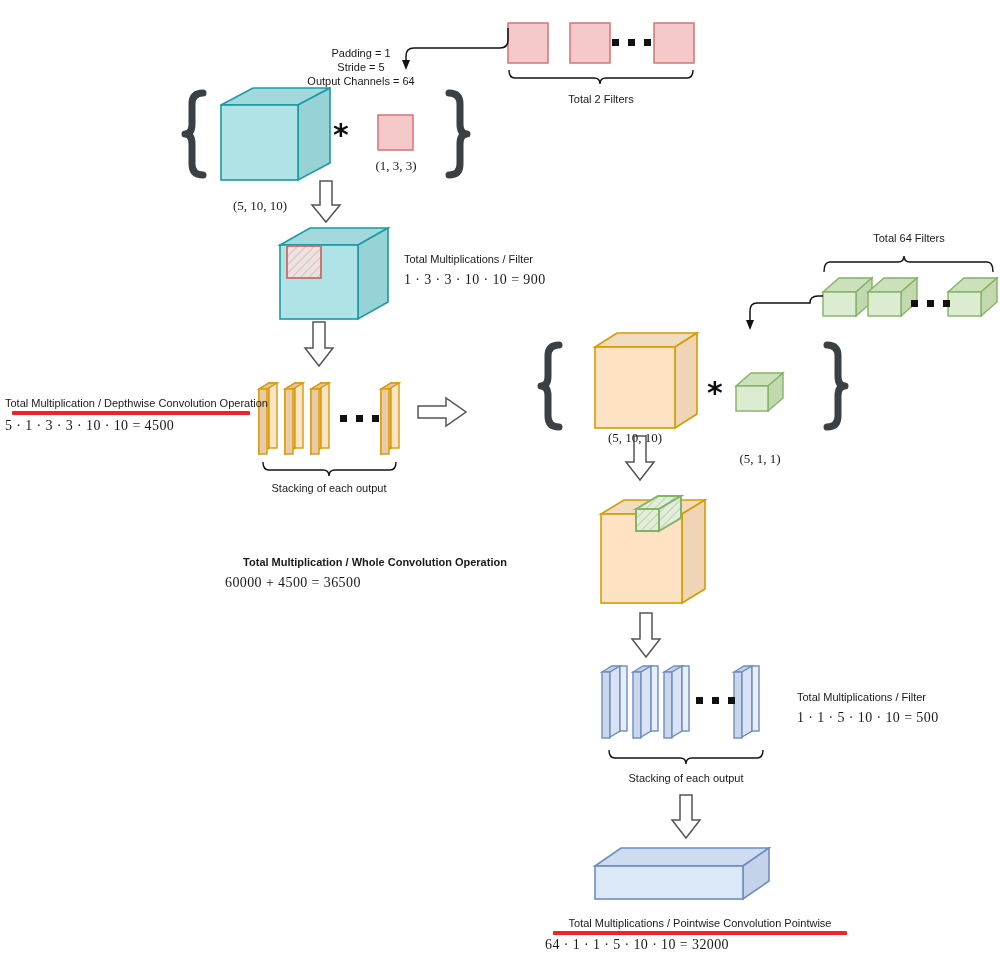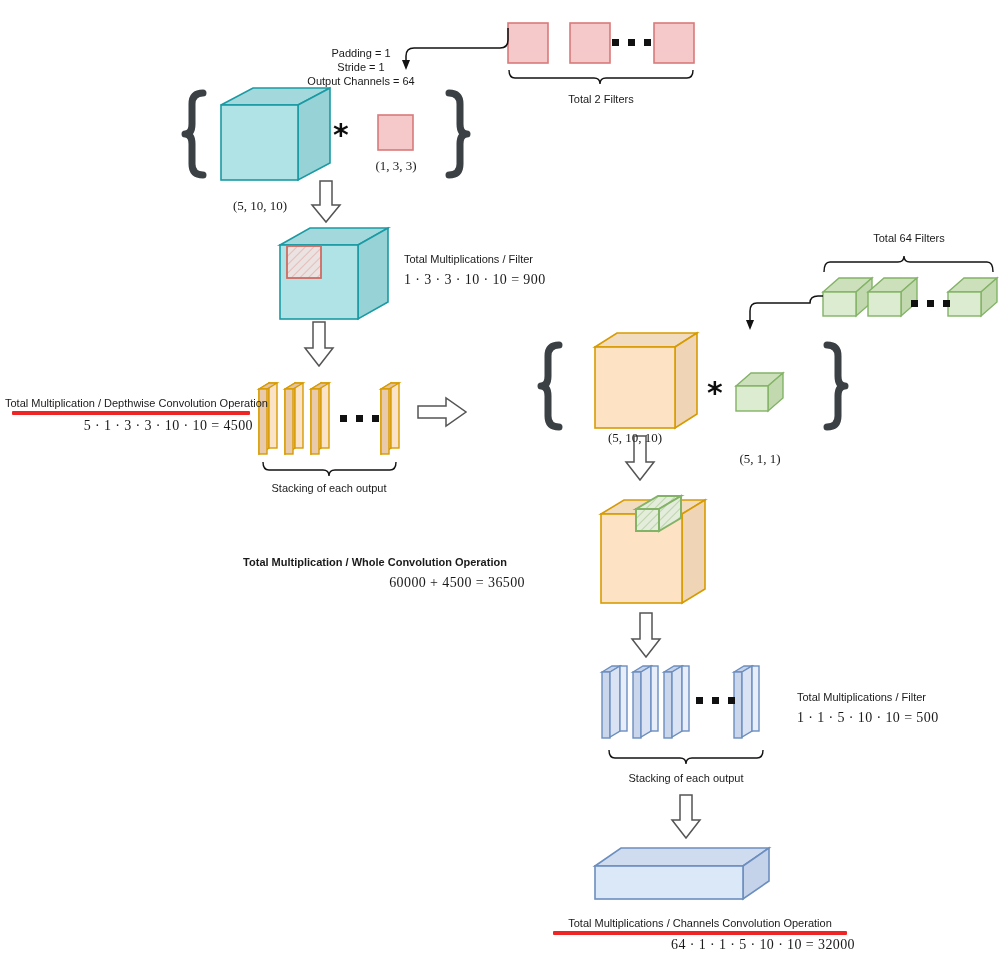--- a/index.html
+++ b/index.html
@@ -23,21 +23,21 @@
     color: #1a1a1a;
     text-align: center;
     white-space: nowrap;
     line-height: 1.35;
   }
   .lbl-b { font-weight: bold; }
   .math {
     font-family: "Liberation Serif", serif;
     font-size: 14px;
     color: #1a1a1a;
-    text-align: right;
+    text-align: left;
     white-space: nowrap;
     letter-spacing: 0.4px;
   }
   .dim {
     font-family: "Liberation Serif", serif;
     font-size: 13px;
     color: #1a1a1a;
     text-align: center;
     white-space: nowrap;
   }
@@ -242,21 +242,21 @@
   </g>
 
   <g>
     <polygon points="595,866 621,848 769,848 743,866" fill="#cfdcf0" stroke="#6c8ebf" stroke-width="1.6"></polygon>
     <polygon points="743,866 769,848 769,881 743,899" fill="#c5d3ea" stroke="#6c8ebf" stroke-width="1.6"></polygon>
     <rect x="595" y="866" width="148" height="33" fill="#dae8f8" stroke="#6c8ebf" stroke-width="1.6"></rect>
   </g>
 </svg>
 
 <div class="abs lbl" style="left:281px; top:46px; width:160px;">Padding = 1</div>
-<div class="abs lbl" style="left:281px; top:60px; width:160px;">Stride = 1</div>
+<div class="abs lbl" style="left:281px; top:60px; width:160px;">Stride = 5</div>
 <div class="abs lbl" style="left:281px; top:74px; width:160px;">Output Channels = 64</div>
 
 <div class="abs star" style="left:333px; top:120px;">*</div>
 
 <div class="abs lbl" style="left:521px; top:92px; width:160px;">Total 2 Filters</div>
 
 <div class="abs dim" style="left:198px; top:198px; width:124px;">(5, 10, 10)</div>
 <div class="abs dim" style="left:337px; top:158px; width:118px;">(1, 3, 3)</div>
 
 <div class="abs lbl" style="left:404px; top:252px; text-align:left;">Total Multiplications / Filter</div>
@@ -298,15 +298,15 @@
 <div class="abs lbl" style="left:829px; top:231px; width:160px;">Total 64 Filters</div>
 <div class="abs star" style="left:707px; top:378px;">*</div>
 <div class="abs dim" style="left:576px; top:430px; width:118px;">(5, 10, 10)</div>
 <div class="abs dim" style="left:710px; top:415px; width:100px;margin-top:36px;">(5, 1, 1)</div>
 
 <div class="abs lbl" style="left:797px; top:690px; text-align:left;">Total Multiplications / Filter</div>
 <div class="abs math" style="left:797px; top:710px; text-align:left;">1 · 1 · 5 · 10 · 10 = 500</div>
 
 <div class="abs lbl" style="left:616px; top:771px; width:140px;">Stacking of each output</div>
 
-<div class="abs lbl" style="left:545px; top:916px; width:310px;">Total Multiplications / Channels Convolution Operation</div>
+<div class="abs lbl" style="left:545px; top:916px; width:310px;">Total Multiplications / Pointwise Convolution Pointwise</div>
 <div class="abs redline" style="left:553px; top:931px; width:294px;"></div>
 <div class="abs math" style="left:545px; top:937px; width:310px;">64 · 1 · 1 · 5 · 10 · 10 = 32000</div>
 
 </body></html>

